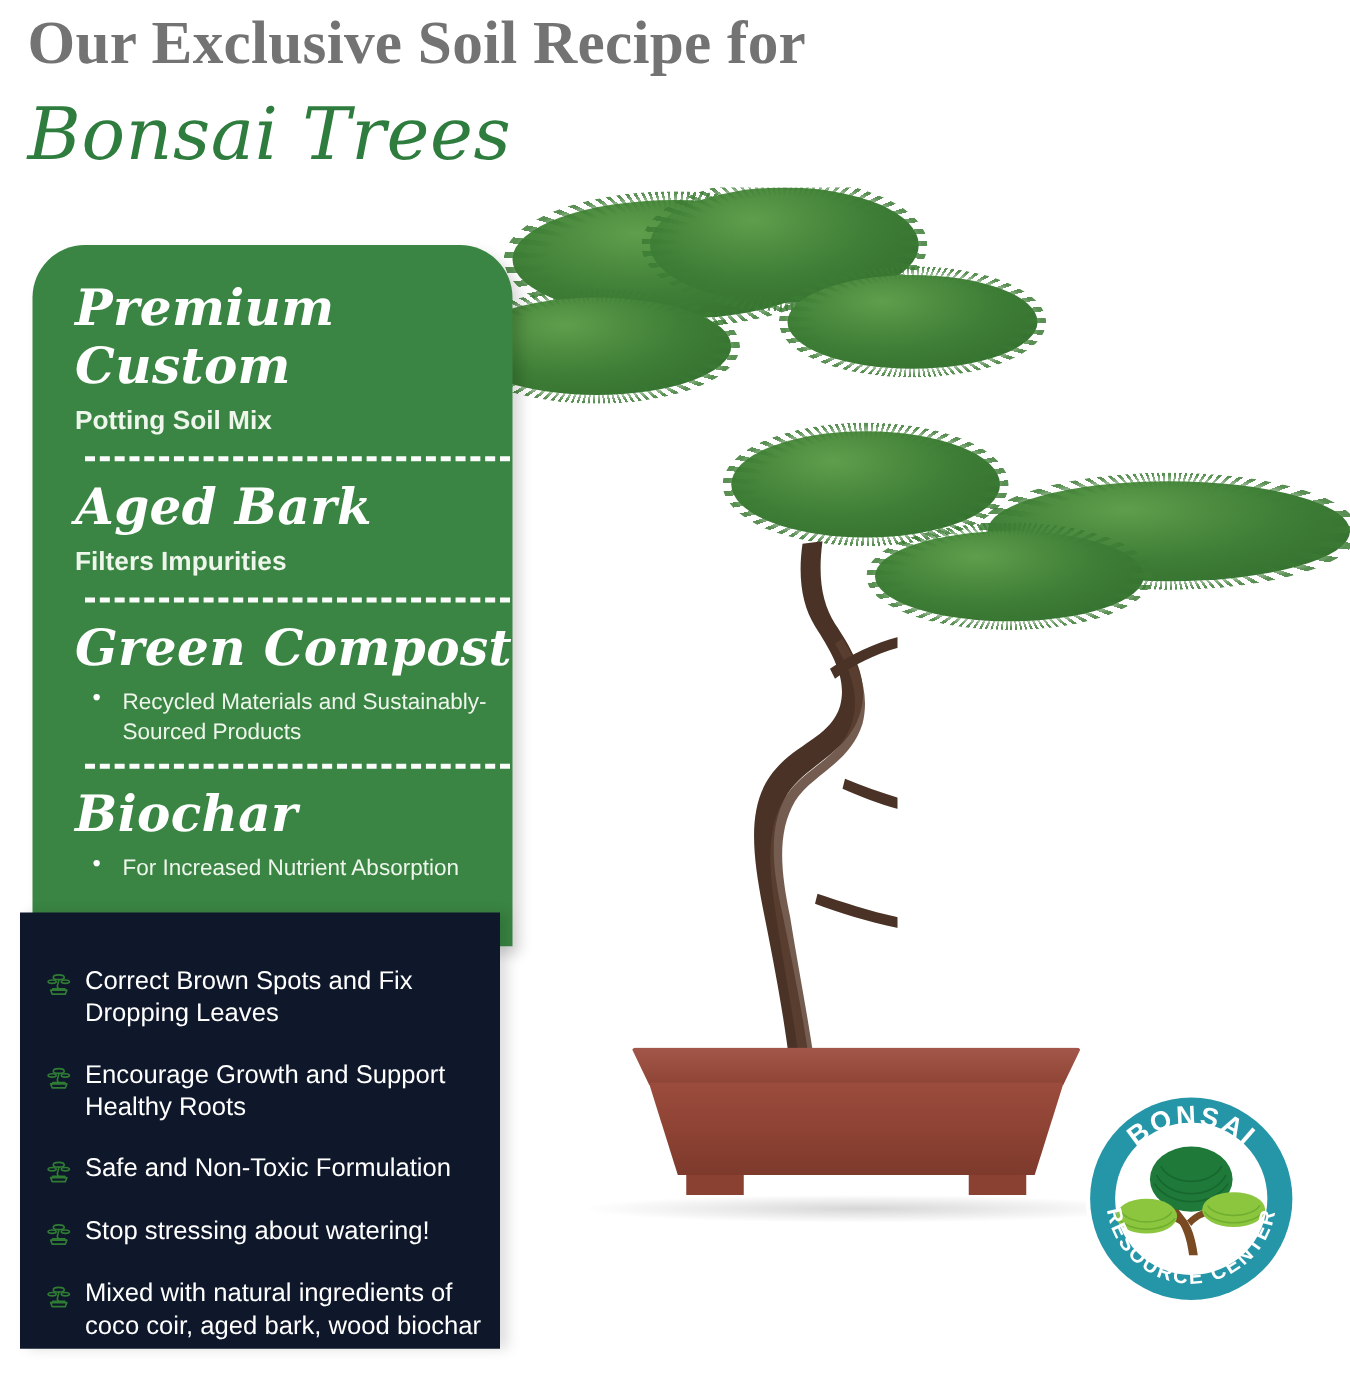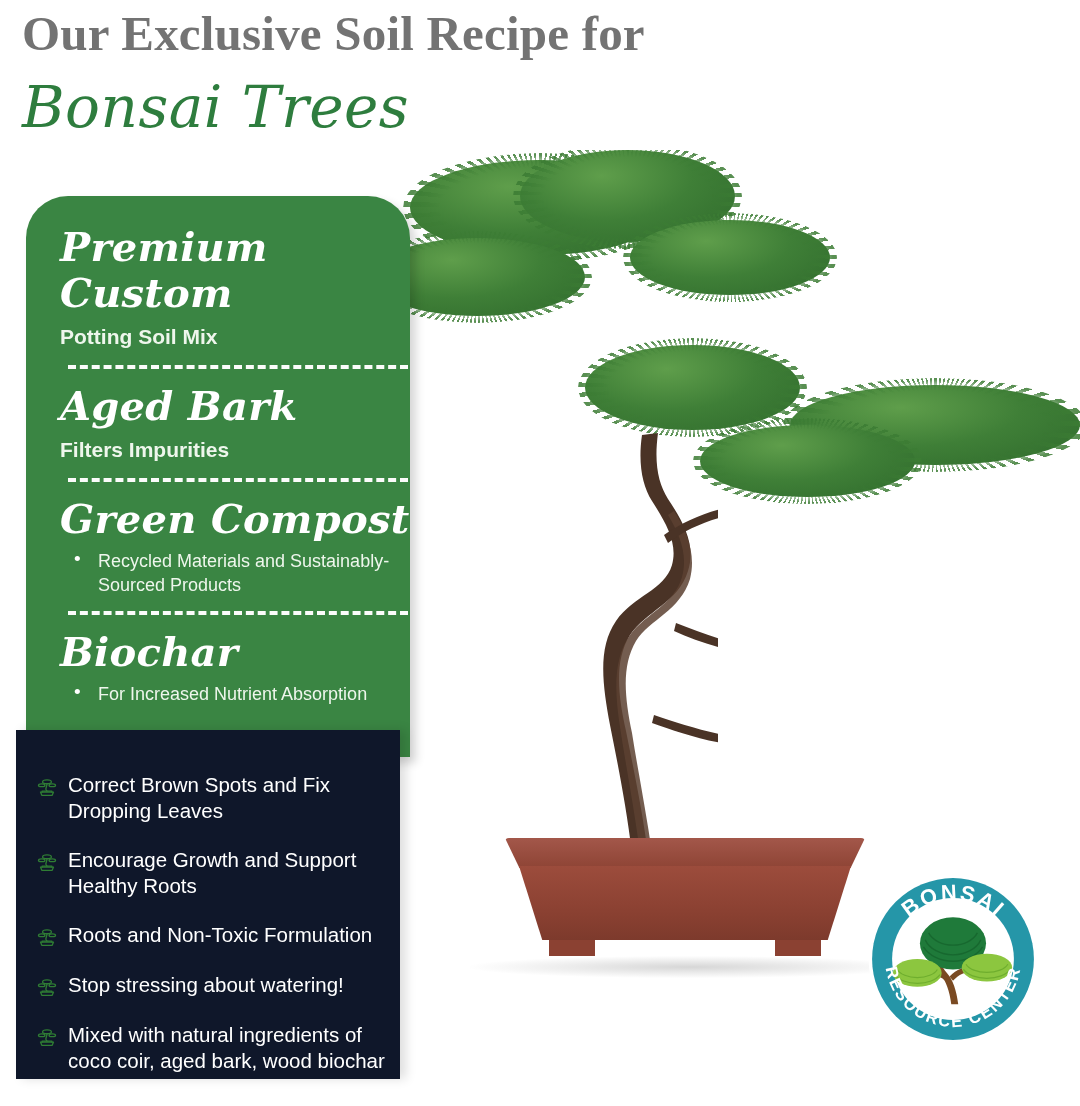--- a/index.html
+++ b/index.html
@@ -406,21 +406,21 @@
           <g fill="none" stroke="#2f7d34" stroke-width="1.6" stroke-linecap="round" stroke-linejoin="round">
             <path d="M16 8.5c3.2 0 5.4 1.3 5.4 2.6 0 1.2-2.2 2.1-5.4 2.1s-5.4-.9-5.4-2.1c0-1.3 2.2-2.6 5.4-2.6z"></path>
             <path d="M9.5 13.5c2.4 0 4 .9 4 1.8s-1.6 1.5-4 1.5-4-.6-4-1.5 1.6-1.8 4-1.8z"></path>
             <path d="M22.5 13.5c2.4 0 4 .9 4 1.8s-1.6 1.5-4 1.5-4-.6-4-1.5 1.6-1.8 4-1.8z"></path>
             <path d="M16 13.2c0 3-1.4 4.6-1.4 6.6 0 1 .6 1.8 1.4 2.4"></path>
             <path d="M8 23.5h16l-1.6 4H9.6z"></path>
             <path d="M10 23.5v-1.2h12v1.2"></path>
           </g>
         </svg>
       </span>
-      <span class="benefit-text">Roots and Non-Toxic Formulation</span>
+      <span class="benefit-text">Safe and Non-Toxic Formulation</span>
     </li>
 
     <li class="benefit-item">
       <span class="benefit-icon">
         <svg viewBox="0 0 32 32" aria-hidden="true">
           <g fill="none" stroke="#2f7d34" stroke-width="1.6" stroke-linecap="round" stroke-linejoin="round">
             <path d="M16 8.5c3.2 0 5.4 1.3 5.4 2.6 0 1.2-2.2 2.1-5.4 2.1s-5.4-.9-5.4-2.1c0-1.3 2.2-2.6 5.4-2.6z"></path>
             <path d="M9.5 13.5c2.4 0 4 .9 4 1.8s-1.6 1.5-4 1.5-4-.6-4-1.5 1.6-1.8 4-1.8z"></path>
             <path d="M22.5 13.5c2.4 0 4 .9 4 1.8s-1.6 1.5-4 1.5-4-.6-4-1.5 1.6-1.8 4-1.8z"></path>
             <path d="M16 13.2c0 3-1.4 4.6-1.4 6.6 0 1 .6 1.8 1.4 2.4"></path>

